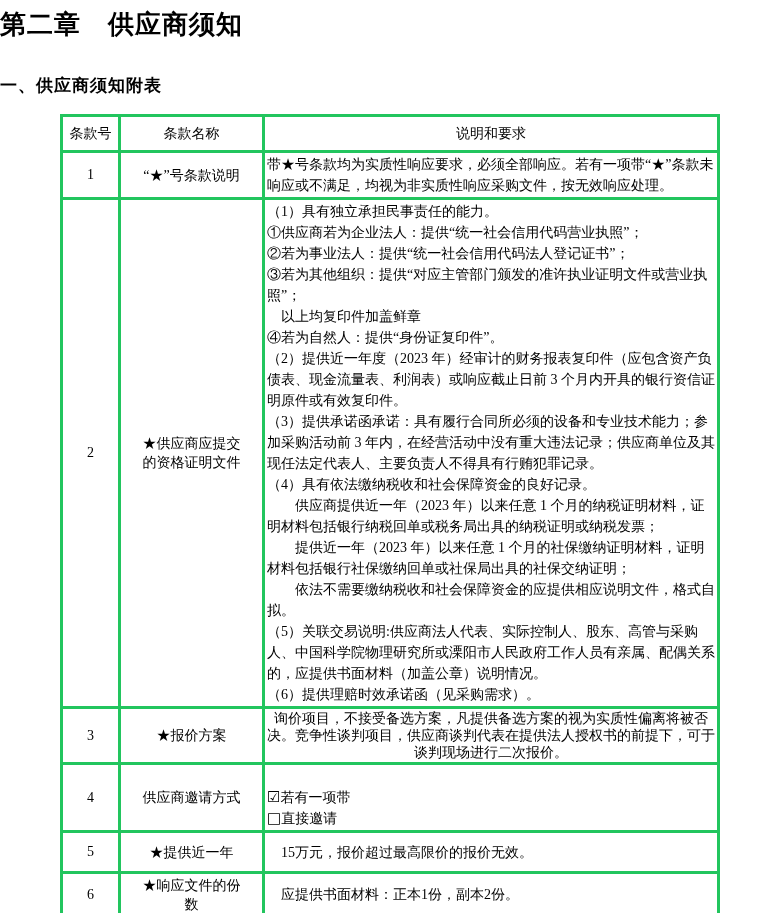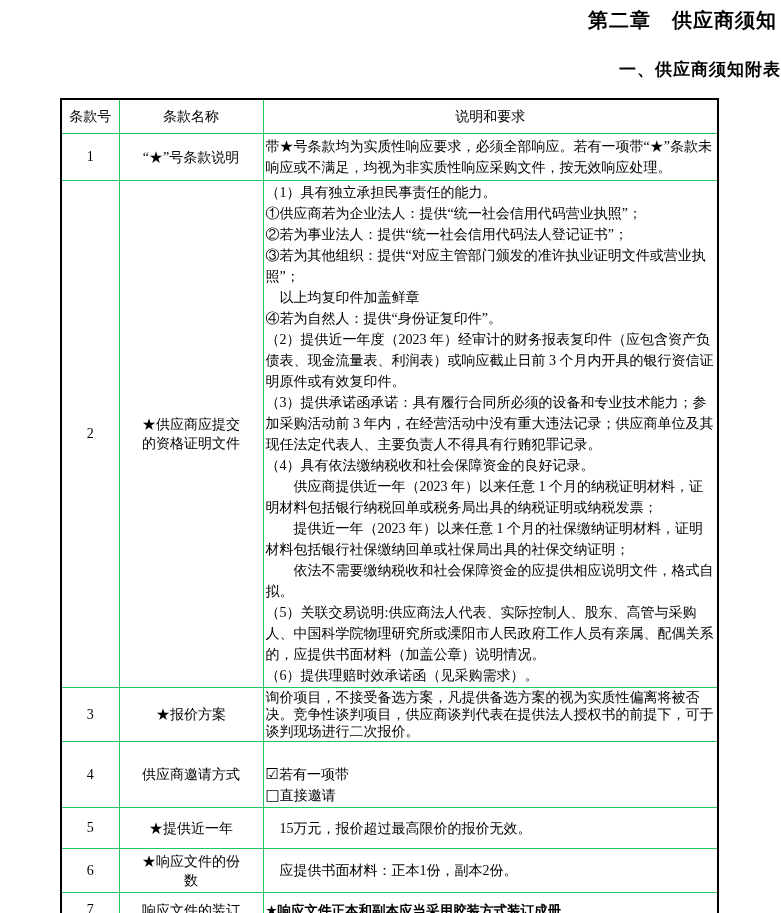--- a/index.html
+++ b/index.html
@@ -6,44 +6,44 @@
     margin: 0;
     padding: 0;
     width: 781px;
     height: 913px;
     background: #ffffff;
     color: #000000;
     font-family: "Liberation Serif", "DejaVu Serif", serif;
     overflow: hidden;
   }
   .title {
-    margin: 7px 4px 0 0;
-    text-align: right;
+    margin: 7px 16px 0 0;
+    text-align: left;
     font-family: "Liberation Sans", "DejaVu Sans", sans-serif;
     font-weight: bold;
-    font-size: 20px;
+    font-size: 26px;
     letter-spacing: 1px;
   }
   .subtitle {
-    margin: 24px 0 0 0;
-    text-align: right;
+    margin: 32px 0 0 0;
+    text-align: left;
     font-family: "Liberation Sans", "DejaVu Sans", sans-serif;
     font-weight: bold;
     font-size: 17px;
     letter-spacing: 1px;
   }
   table.notice {
     border-collapse: collapse;
     table-layout: fixed;
     width: 657px;
     margin: 17px 0 0 60px;
     border: 2.5px solid #000;
   }
   table.notice th, table.notice td {
-    border: 1px solid #22c55e;
+    border: 3px solid #22c55e;
     vertical-align: middle;
     font-size: 14px;
   }
   th.hdr {
     font-weight: normal;
     text-align: center;
     height: 31px;
   }
   td.no {
     text-align: center;
@@ -52,21 +52,21 @@
     text-align: center;
     padding: 0 16px;
     line-height: 19px;
   }
   td.content {
     text-align: left;
     padding: 1px 2px;
     line-height: 21px;
     white-space: pre-line;
   }
-  tr.r3 td.content { line-height: 17px; }
+  tr.r3 td.content { line-height: 17px; text-align: center; }
   tr.r7 td.content {
     font-weight: bold;
     font-family: "Liberation Sans", "DejaVu Sans", sans-serif;
     font-size: 13.5px;
   }
   .cb { white-space: nowrap; }
   .cb2 { }
   .cbx {
     font-family: "DejaVu Sans", sans-serif;
     font-size: 15px;

